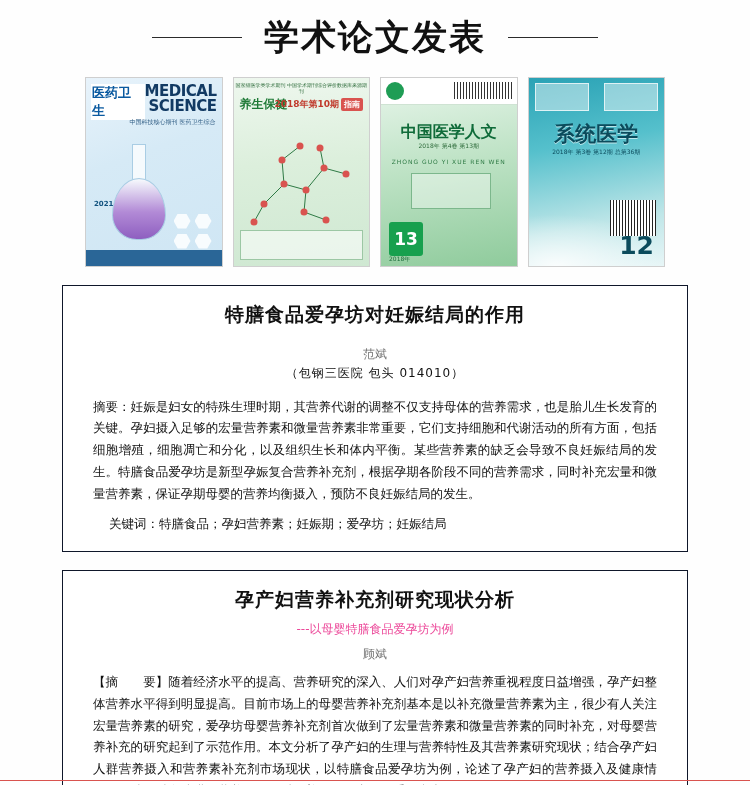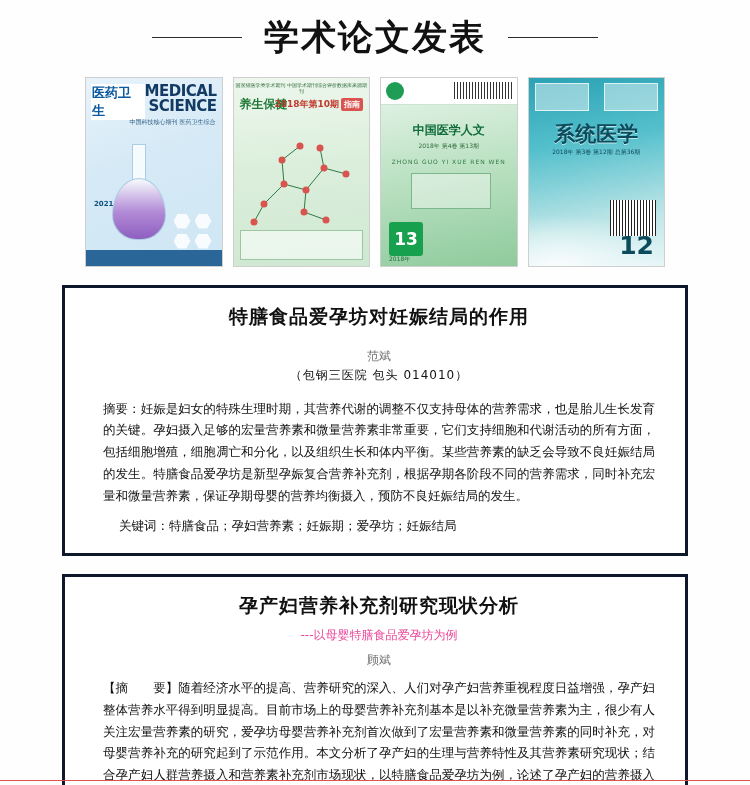--- a/index.html
+++ b/index.html
@@ -150,21 +150,21 @@
     position:absolute; top:4px; left:5px; width:18px;height:18px;border-radius:50%;
     background:#1f9d55;
   }
   .c3-barcode {
     position:absolute; top:4px; right:5px; width:58px; height:17px;
     background:
       repeating-linear-gradient(90deg,#333 0 1px,#fff 1px 3px);
   }
   .c3-title {
     position:absolute; top:44px; left:0; right:0; text-align:center;
-    font-size:12px; font-weight:bold; color:#0f6b39;
+    font-size:16px; font-weight:bold; color:#0f6b39;
   }
   .c3-sub {
     position:absolute; top:64px; left:0; right:0; text-align:center;
     font-size:6px; color:#2d6b3a;
   }
   .c3-pinyin {
     position:absolute; top:80px; left:0; right:0; text-align:center;
     font-size:6px; color:#2f7b45; letter-spacing:1px;
   }
   .c3-box {
@@ -201,22 +201,22 @@
     position:absolute; right:10px; bottom:6px; font-size:25px; font-weight:bold; color:#0b4b5c;
   }
   .c4-wave {
     position:absolute; left:0; right:0; bottom:0; height:52px;
     background: radial-gradient(ellipse at 20% 100%, rgba(255,255,255,.85), rgba(255,255,255,0) 70%);
   }
 
   
   .article {
     margin: 18px 62px 0 62px;
-    border: 3px solid #0f172a;
-    padding: 16px 22px 16px 30px;
+    border: 1px solid #0f172a;
+    padding: 16px 22px 16px 22px;
     box-sizing: border-box;
     background: #fff;
   }
   .article-title {
     text-align: center;
     font-size: 19px;
     font-weight: bold;
     color: #111;
     letter-spacing: 1px;
     margin-bottom: 18px;

